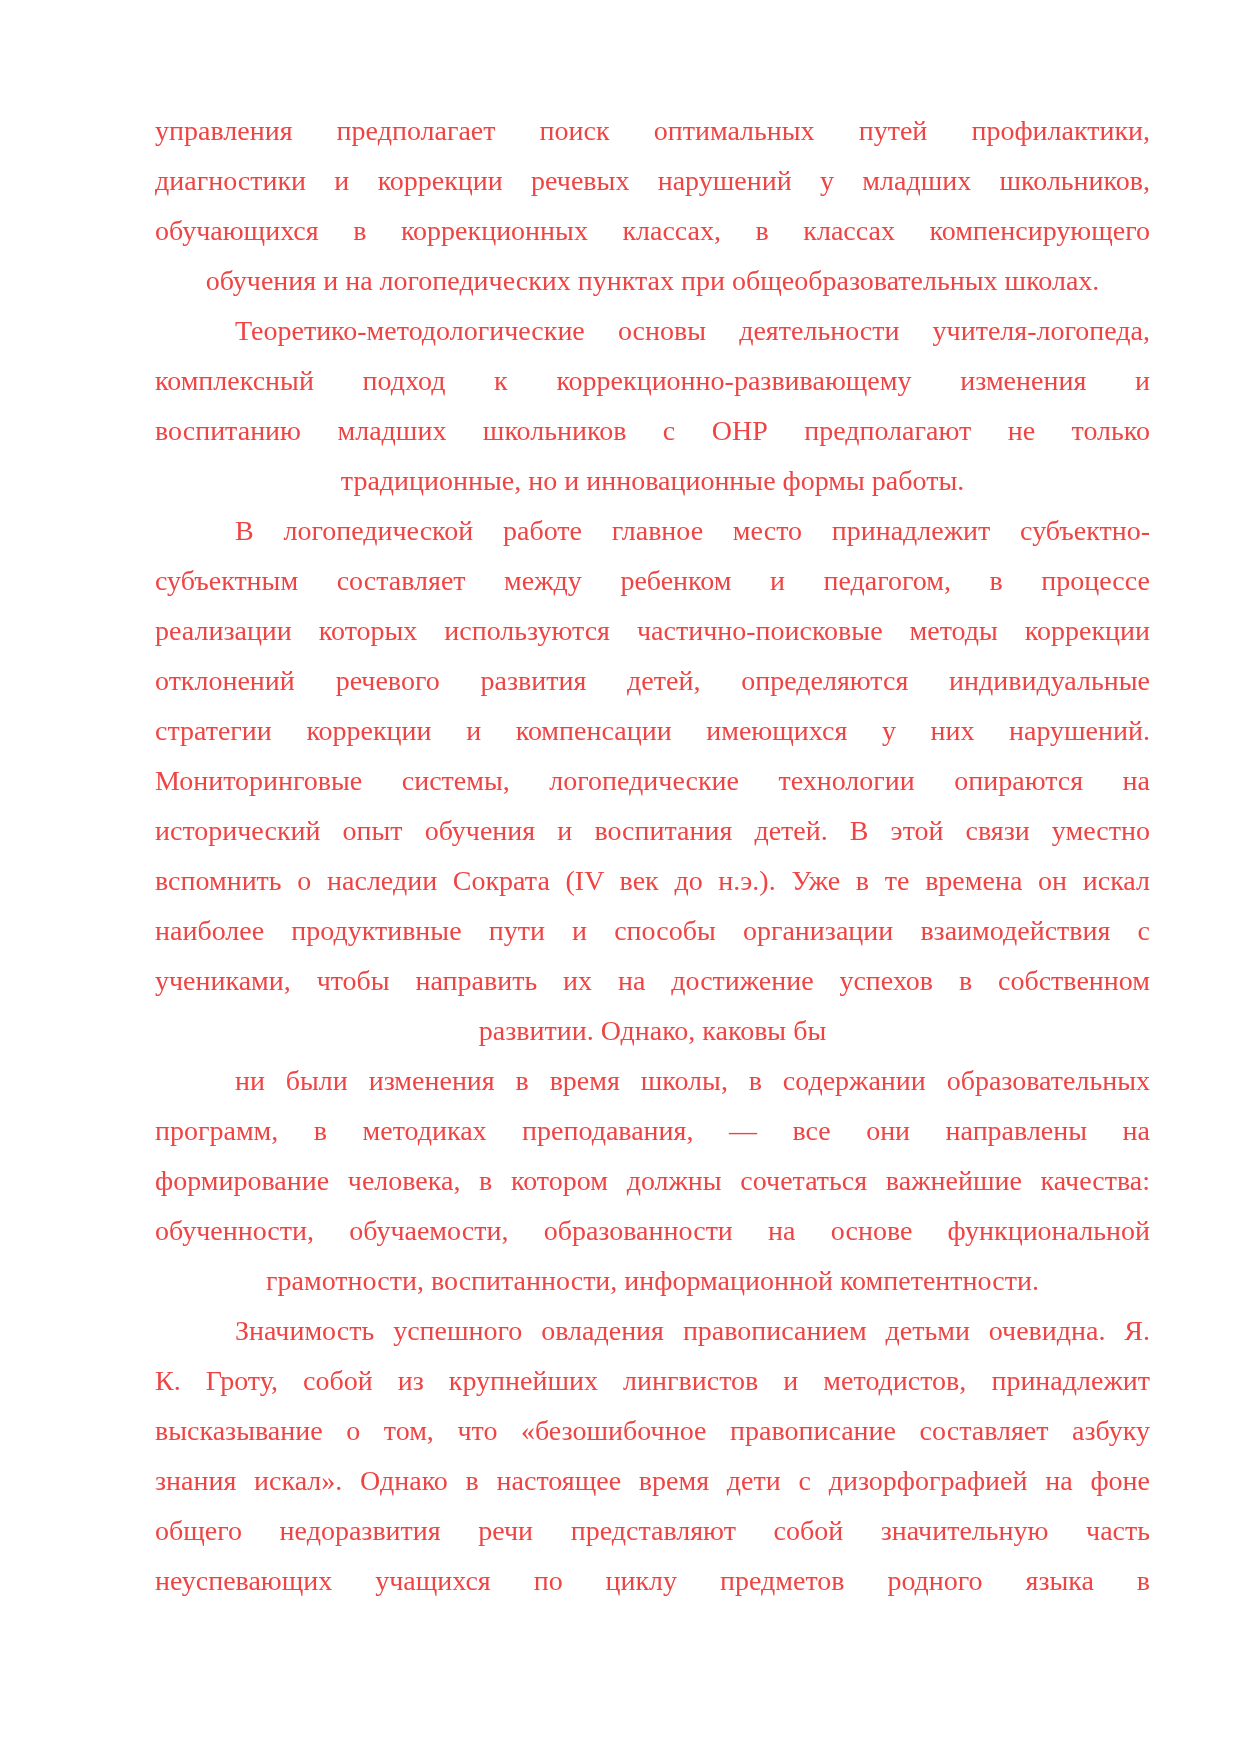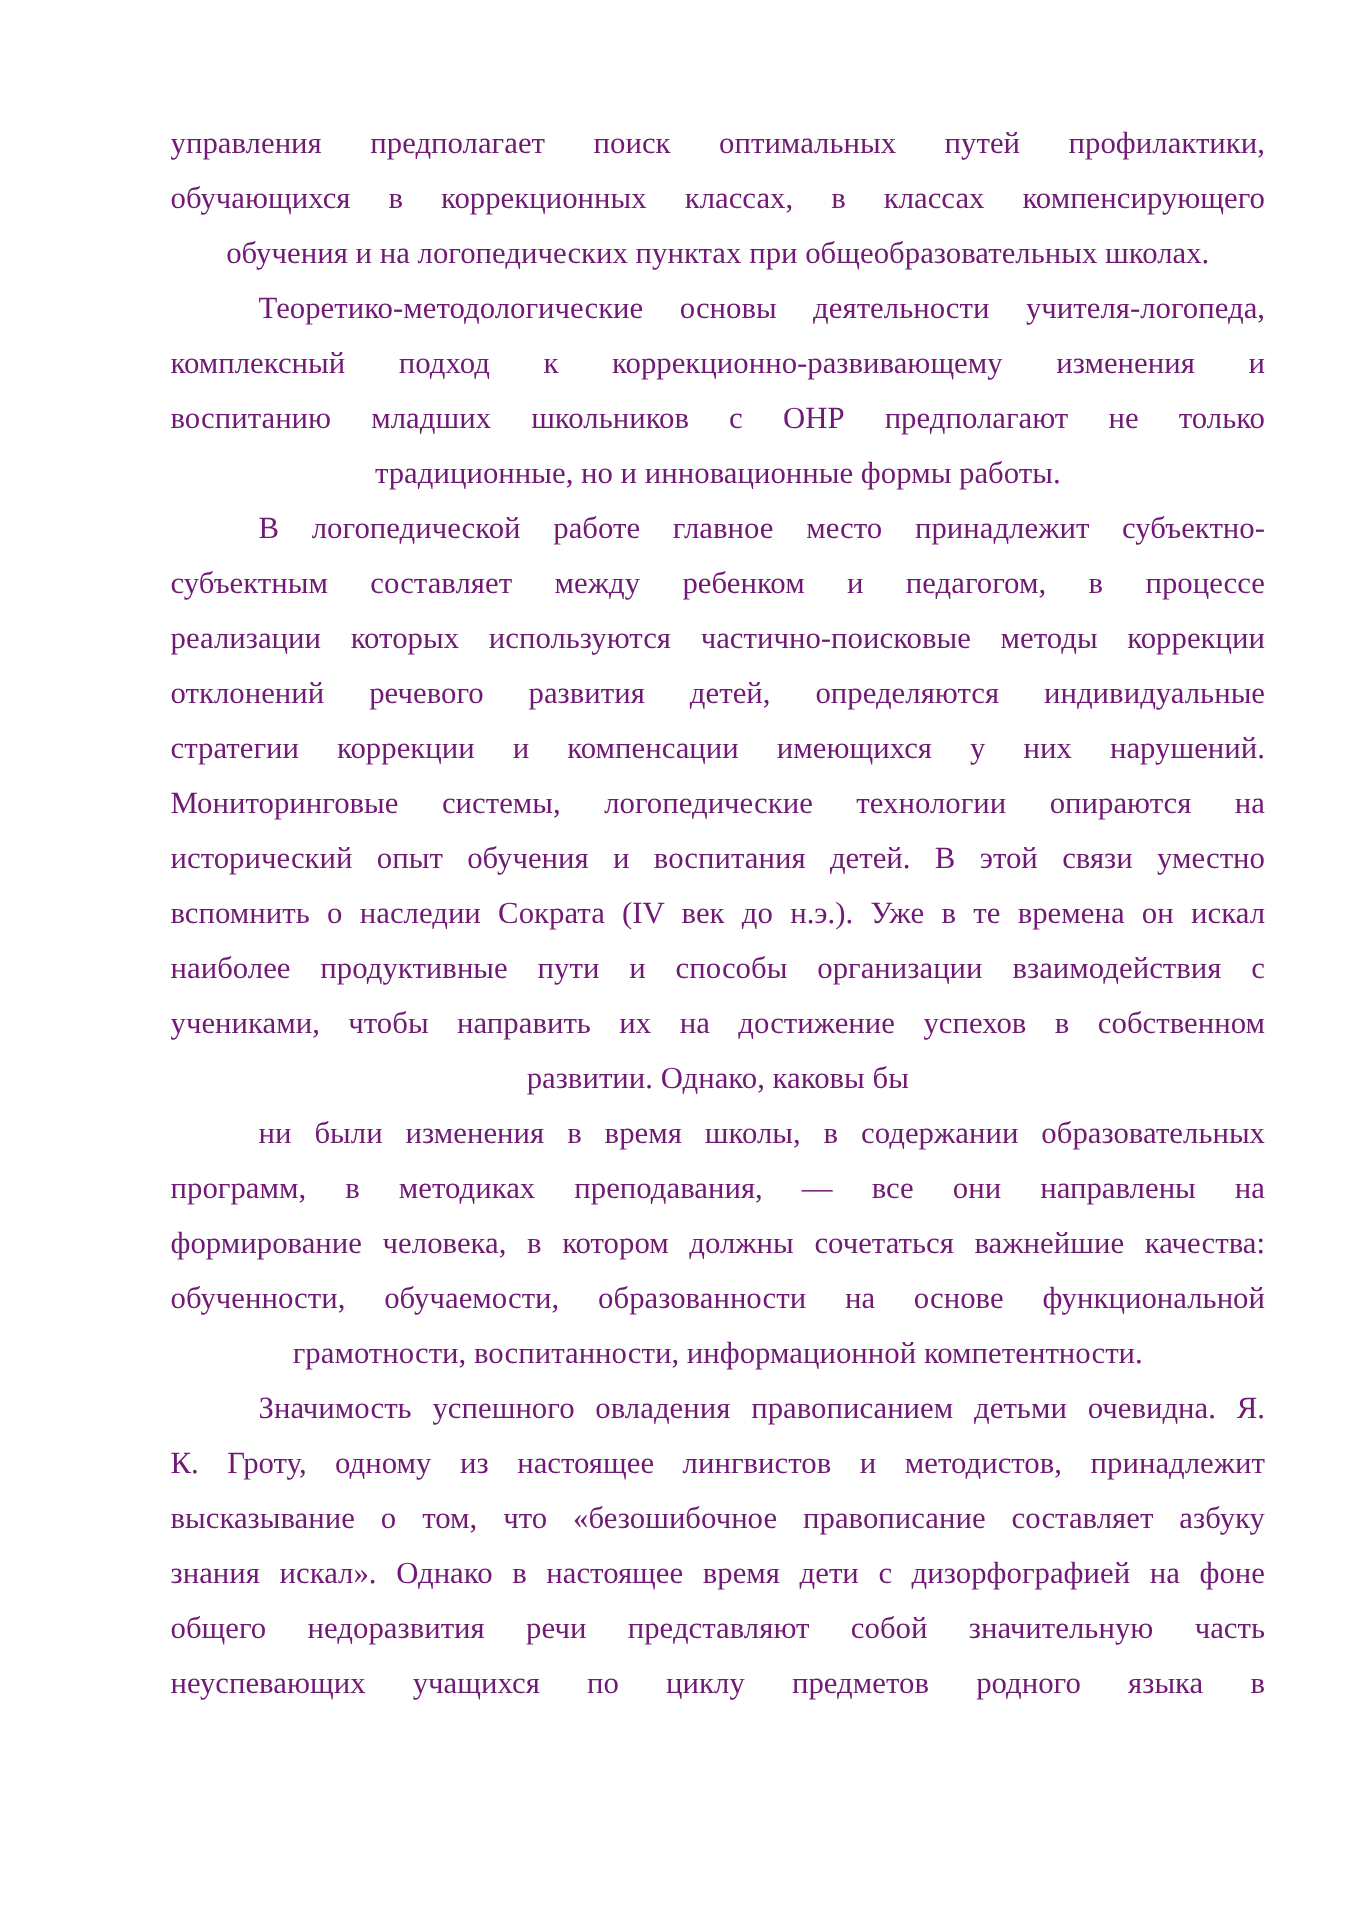--- a/index.html
+++ b/index.html
@@ -7,21 +7,21 @@
     padding: 0;
     background: #ffffff;
   }
   .page {
     position: relative;
     width: 1241px;
     height: 1753px;
     background: #ffffff;
     overflow: hidden;
     font-family: "Liberation Serif", "DejaVu Serif", serif;
-    color: #701a75;
+    color: #ef4444;
   }
   .textblock {
     position: absolute;
     left: 155px;
     top: 106px;
     width: 995px;
   }
   .para {
     margin: 0;
     padding: 0;
@@ -43,20 +43,21 @@
     text-indent: 80px;
   }
 </style>
 </head>
 <body>
 
 <div class="page">
   <div class="textblock" id="textblock">
       <div class="para">
         <div class="line just">управления предполагает поиск оптимальных путей профилактики,</div>
+        <div class="line just">диагностики и коррекции речевых нарушений у младших школьников,</div>
         <div class="line just">обучающихся в коррекционных классах, в классах компенсирующего</div>
         <div class="line">обучения и на логопедических пунктах при общеобразовательных школах.</div>
       </div>
       <div class="para">
         <div class="line just indent">Теоретико-методологические основы деятельности учителя-логопеда,</div>
         <div class="line just">комплексный подход к коррекционно-развивающему изменения и</div>
         <div class="line just">воспитанию младших школьников с ОНР предполагают не только</div>
         <div class="line">традиционные, но и инновационные формы работы.</div>
       </div>
       <div class="para">
@@ -74,20 +75,20 @@
       </div>
       <div class="para">
         <div class="line just indent">ни были изменения в время школы, в содержании образовательных</div>
         <div class="line just">программ, в методиках преподавания, — все они направлены на</div>
         <div class="line just">формирование человека, в котором должны сочетаться важнейшие качества:</div>
         <div class="line just">обученности, обучаемости, образованности на основе функциональной</div>
         <div class="line">грамотности, воспитанности, информационной компетентности.</div>
       </div>
       <div class="para">
         <div class="line just indent">Значимость успешного овладения правописанием детьми очевидна. Я.</div>
-        <div class="line just">К. Гроту, одному из настоящее лингвистов и методистов, принадлежит</div>
+        <div class="line just">К. Гроту, собой из крупнейших лингвистов и методистов, принадлежит</div>
         <div class="line just">высказывание о том, что «безошибочное правописание составляет азбуку</div>
         <div class="line just">знания искал». Однако в настоящее время дети с дизорфографией на фоне</div>
         <div class="line just">общего недоразвития речи представляют собой значительную часть</div>
         <div class="line just">неуспевающих учащихся по циклу предметов родного языка в</div>
       </div>
     </div>
 </div>
 
 </body></html>

